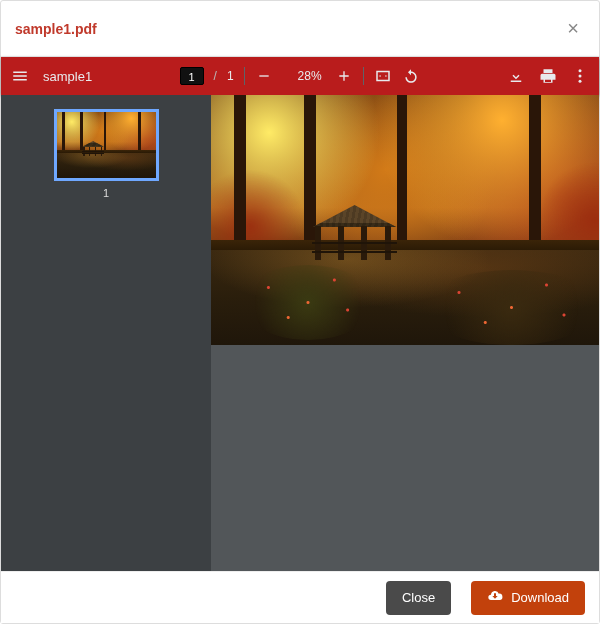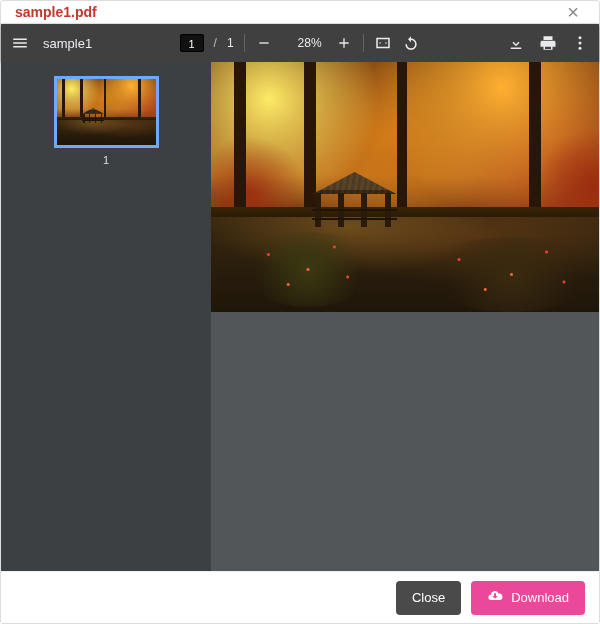--- a/index.html
+++ b/index.html
@@ -1,43 +1,43 @@
 <!DOCTYPE html>
 <html><head>
 <meta charset="utf-8">
 <style>
   * { box-sizing: border-box; margin: 0; padding: 0; }
   html, body { width: 600px; height: 624px; font-family: Arial, Helvetica, sans-serif; background: #fff; overflow: hidden; }
   .modal { width: 600px; height: 624px; border: 1px solid #ddd; display: flex; flex-direction: column; border-radius: 3px; }
-  .modal-header { height: 23px; display: flex; align-items: center; padding: 0 14px; border-bottom: 1px solid #eee; }
+  .modal-header { height: 56px; display: flex; align-items: center; padding: 0 14px; border-bottom: 1px solid #eee; }
   .modal-title { color: #c0392b; font-size: 14px; font-weight: bold; flex: 1; }
   .modal-close { color: #888; font-size: 20px; cursor: pointer; padding: 4px 6px; }
   .viewer { flex: 1; display: flex; flex-direction: column; background: #525659; position: relative; min-height: 0; }
-  .toolbar { height: 38px; background: #404040; display: flex; align-items: center; color: #e8eaed; font-size: 12px; padding: 0 10px; box-shadow: 0 1px 3px rgba(0,0,0,0.4); gap: 15px; }
+  .toolbar { height: 38px; background: #b91c1c; display: flex; align-items: center; color: #e8eaed; font-size: 12px; padding: 0 10px; box-shadow: 0 1px 3px rgba(0,0,0,0.4); gap: 15px; }
   .tb-left, .tb-center, .tb-right { display: flex; align-items: center; gap: 10px; }
   .tb-left { flex: 0 0 auto; gap: 14px; }
   .tb-center { flex: 1; justify-content: center; gap: 10px; }
   .tb-right { flex: 0 0 auto; gap: 14px; }
   .tb-icon { width: 18px; height: 18px; display: flex; align-items: center; justify-content: center; cursor: pointer; fill: #e8eaed; color:#e8eaed; }
   .doc-title { color: #e8eaed; font-size: 13px; }
   .page-box { background: #111; border: 1px solid #000; width: 24px; height: 18px; color: #fff; text-align: center; font-size: 11px; line-height: 18px; border-radius: 2px; }
   .slash { color: #bbb; }
   .divider { width: 1px; height: 18px; background: #5f6368; }
   .zoom-text { color: #e8eaed; font-size: 12px; min-width: 30px; text-align: center; margin-left: 12px; }
   .content { flex: 1; display: flex; min-height: 0; }
   .sidebar { width: 210px; background: #3c4043; padding-top: 14px; display: flex; flex-direction: column; align-items: center; overflow: hidden; }
   .thumb-wrap { display: flex; flex-direction: column; align-items: center; gap: 6px; }
   .thumb { width: 105px; height: 72px; border: 3px solid #6fa8ff; background: #222; position: relative; overflow:hidden; }
   .thumb-num { color: #ddd; font-size: 11px; }
   .main { flex: 1; background: #525659; padding: 0; overflow: hidden; position: relative; }
   .page { position: absolute; left: 0; right: 0; top: 0; height: 250px; background: #222; overflow: hidden; }
-  .footer { height: 52px; border-top: 1px solid #eee; display: flex; align-items: center; justify-content: flex-end; padding: 0 14px; gap: 10px; background:#fff; }
+  .footer { height: 52px; border-top: 1px solid #eee; display: flex; align-items: center; justify-content: flex-end; padding: 0 14px; gap: 20px; background:#fff; }
   .btn { height: 34px; border: none; border-radius: 4px; padding: 0 16px; font-size: 13px; cursor: pointer; display: inline-flex; align-items: center; gap: 8px; }
   .btn-close { background: #4a4a4a; color: #fff; }
-  .btn-download { background: #ec4899; color: #fff; }
+  .btn-download { background: #c2410c; color: #fff; }
   .btn-download svg { fill: #fff; }
 
   
   .scene { position:absolute; inset:0; }
   .sky { position:absolute; inset:0; background:
       radial-gradient(circle at 15% 15%, #ffeb66 0%, rgba(255,235,102,0) 28%),
       radial-gradient(circle at 75% 10%, #ffb030 0%, rgba(255,176,48,0) 35%),
       radial-gradient(circle at 45% 30%, #d27a18 0%, rgba(210,122,24,0) 40%),
       radial-gradient(circle at 90% 40%, #a83e18 0%, rgba(168,62,24,0) 35%),
       linear-gradient(180deg, #6a3a12 0%, #8a4e18 25%, #b56a1e 45%, #7a3f14 60%, #4a2a10 75%);

